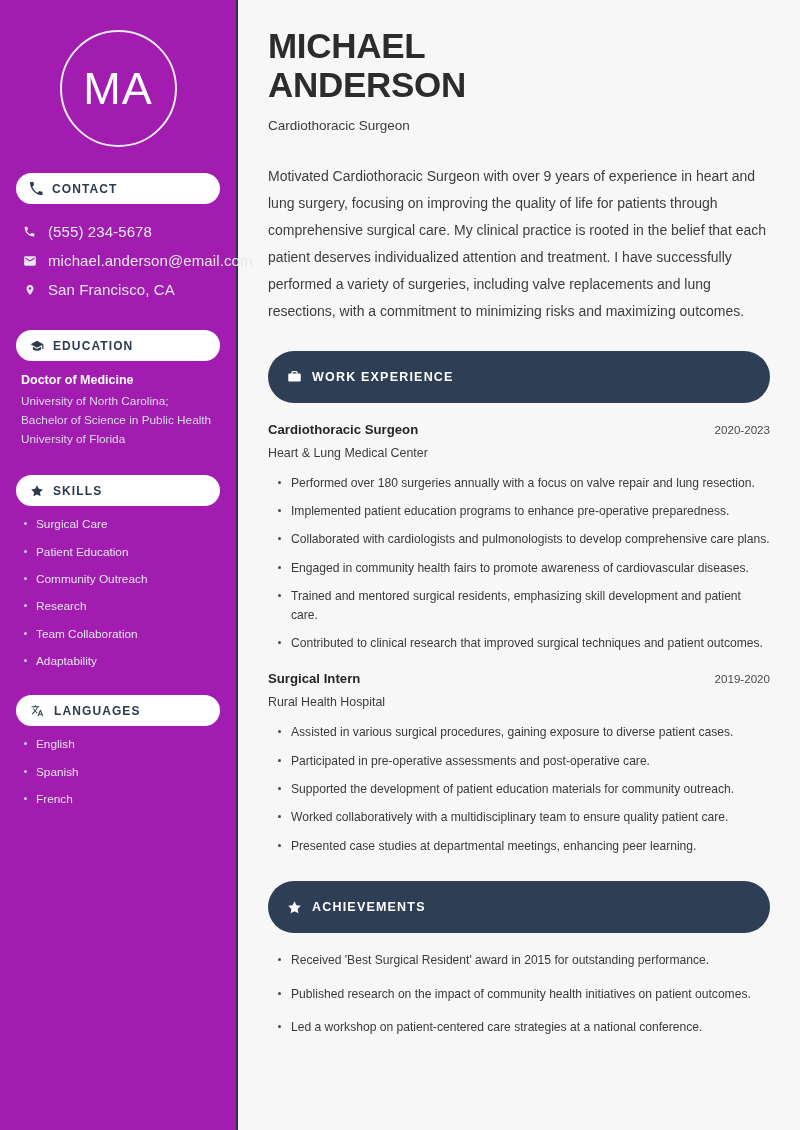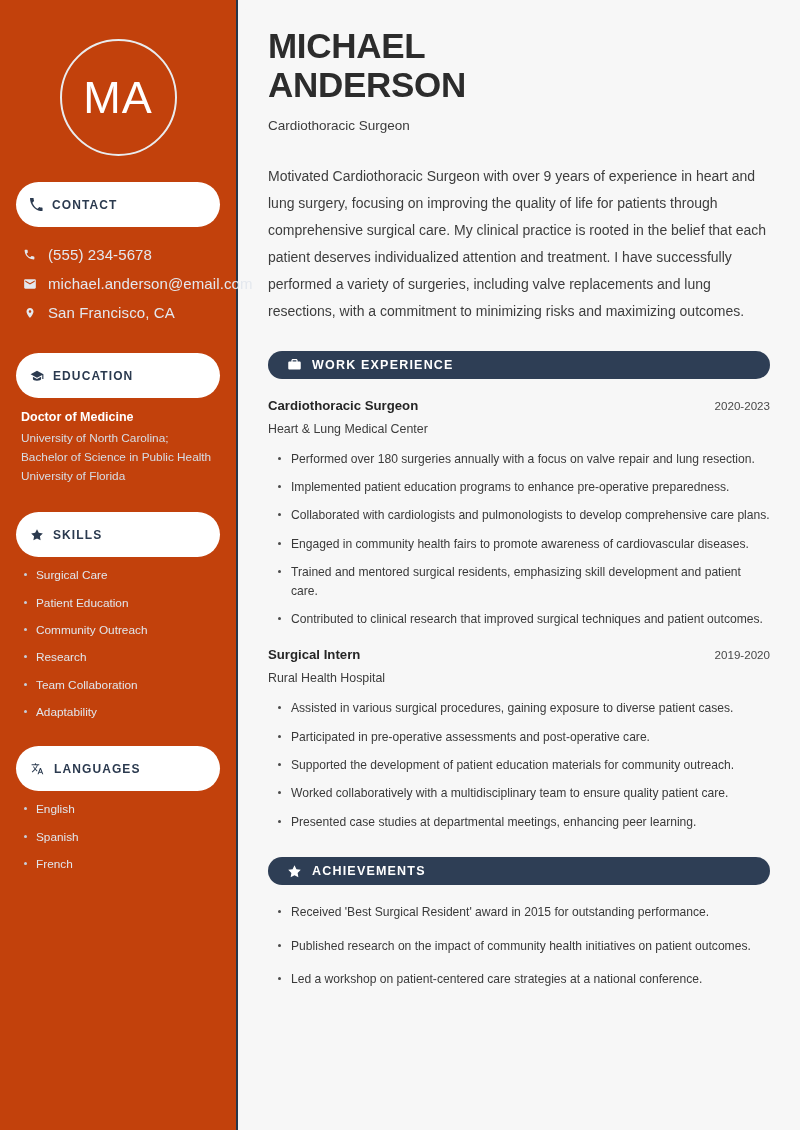--- a/index.html
+++ b/index.html
@@ -18,23 +18,23 @@
     height: 1130px;
     background: #f7f7f7;
     display: flex;
     overflow: hidden;
   }
 
   
   .sidebar {
     width: 238px;
     flex: 0 0 238px;
-    background: #c2410c;
+    background: #a21caf;
     position: relative;
-    padding: 12px 16px;
+    padding: 3px 16px;
     border-right: 2px solid #27364a;
   }
 
   .avatar-wrap {
     display: flex;
     justify-content: center;
     margin-top: 27px;
   }
   .avatar {
     width: 117px;
@@ -50,21 +50,21 @@
     font-weight: 400;
     color: #ffffff;
     letter-spacing: 1px;
     line-height: 1;
   }
 
   .pill {
     margin-top: 26px;
     background: #ffffff;
     border-radius: 999px;
-    height: 45px;
+    height: 31px;
     display: flex;
     align-items: center;
     padding: 0 14px;
     gap: 9px;
   }
   .pill-label {
     font-size: 12px;
     font-weight: bold;
     letter-spacing: 1.1px;
     color: #2b3a4f;
@@ -154,21 +154,21 @@
     font-size: 14px;
     line-height: 1.92;
     color: #3d3d3d;
     text-align: left;
   }
 
   .section-bar {
     margin-top: 26px;
     background: #2e3e55;
     border-radius: 999px;
-    height: 28px;
+    height: 52px;
     display: flex;
     align-items: center;
     padding: 0 19px;
     gap: 10px;
   }
   .section-bar .ico { display: flex; align-items: center; }
   .section-bar-label {
     font-size: 12.5px;
     font-weight: bold;
     letter-spacing: 1.2px;

